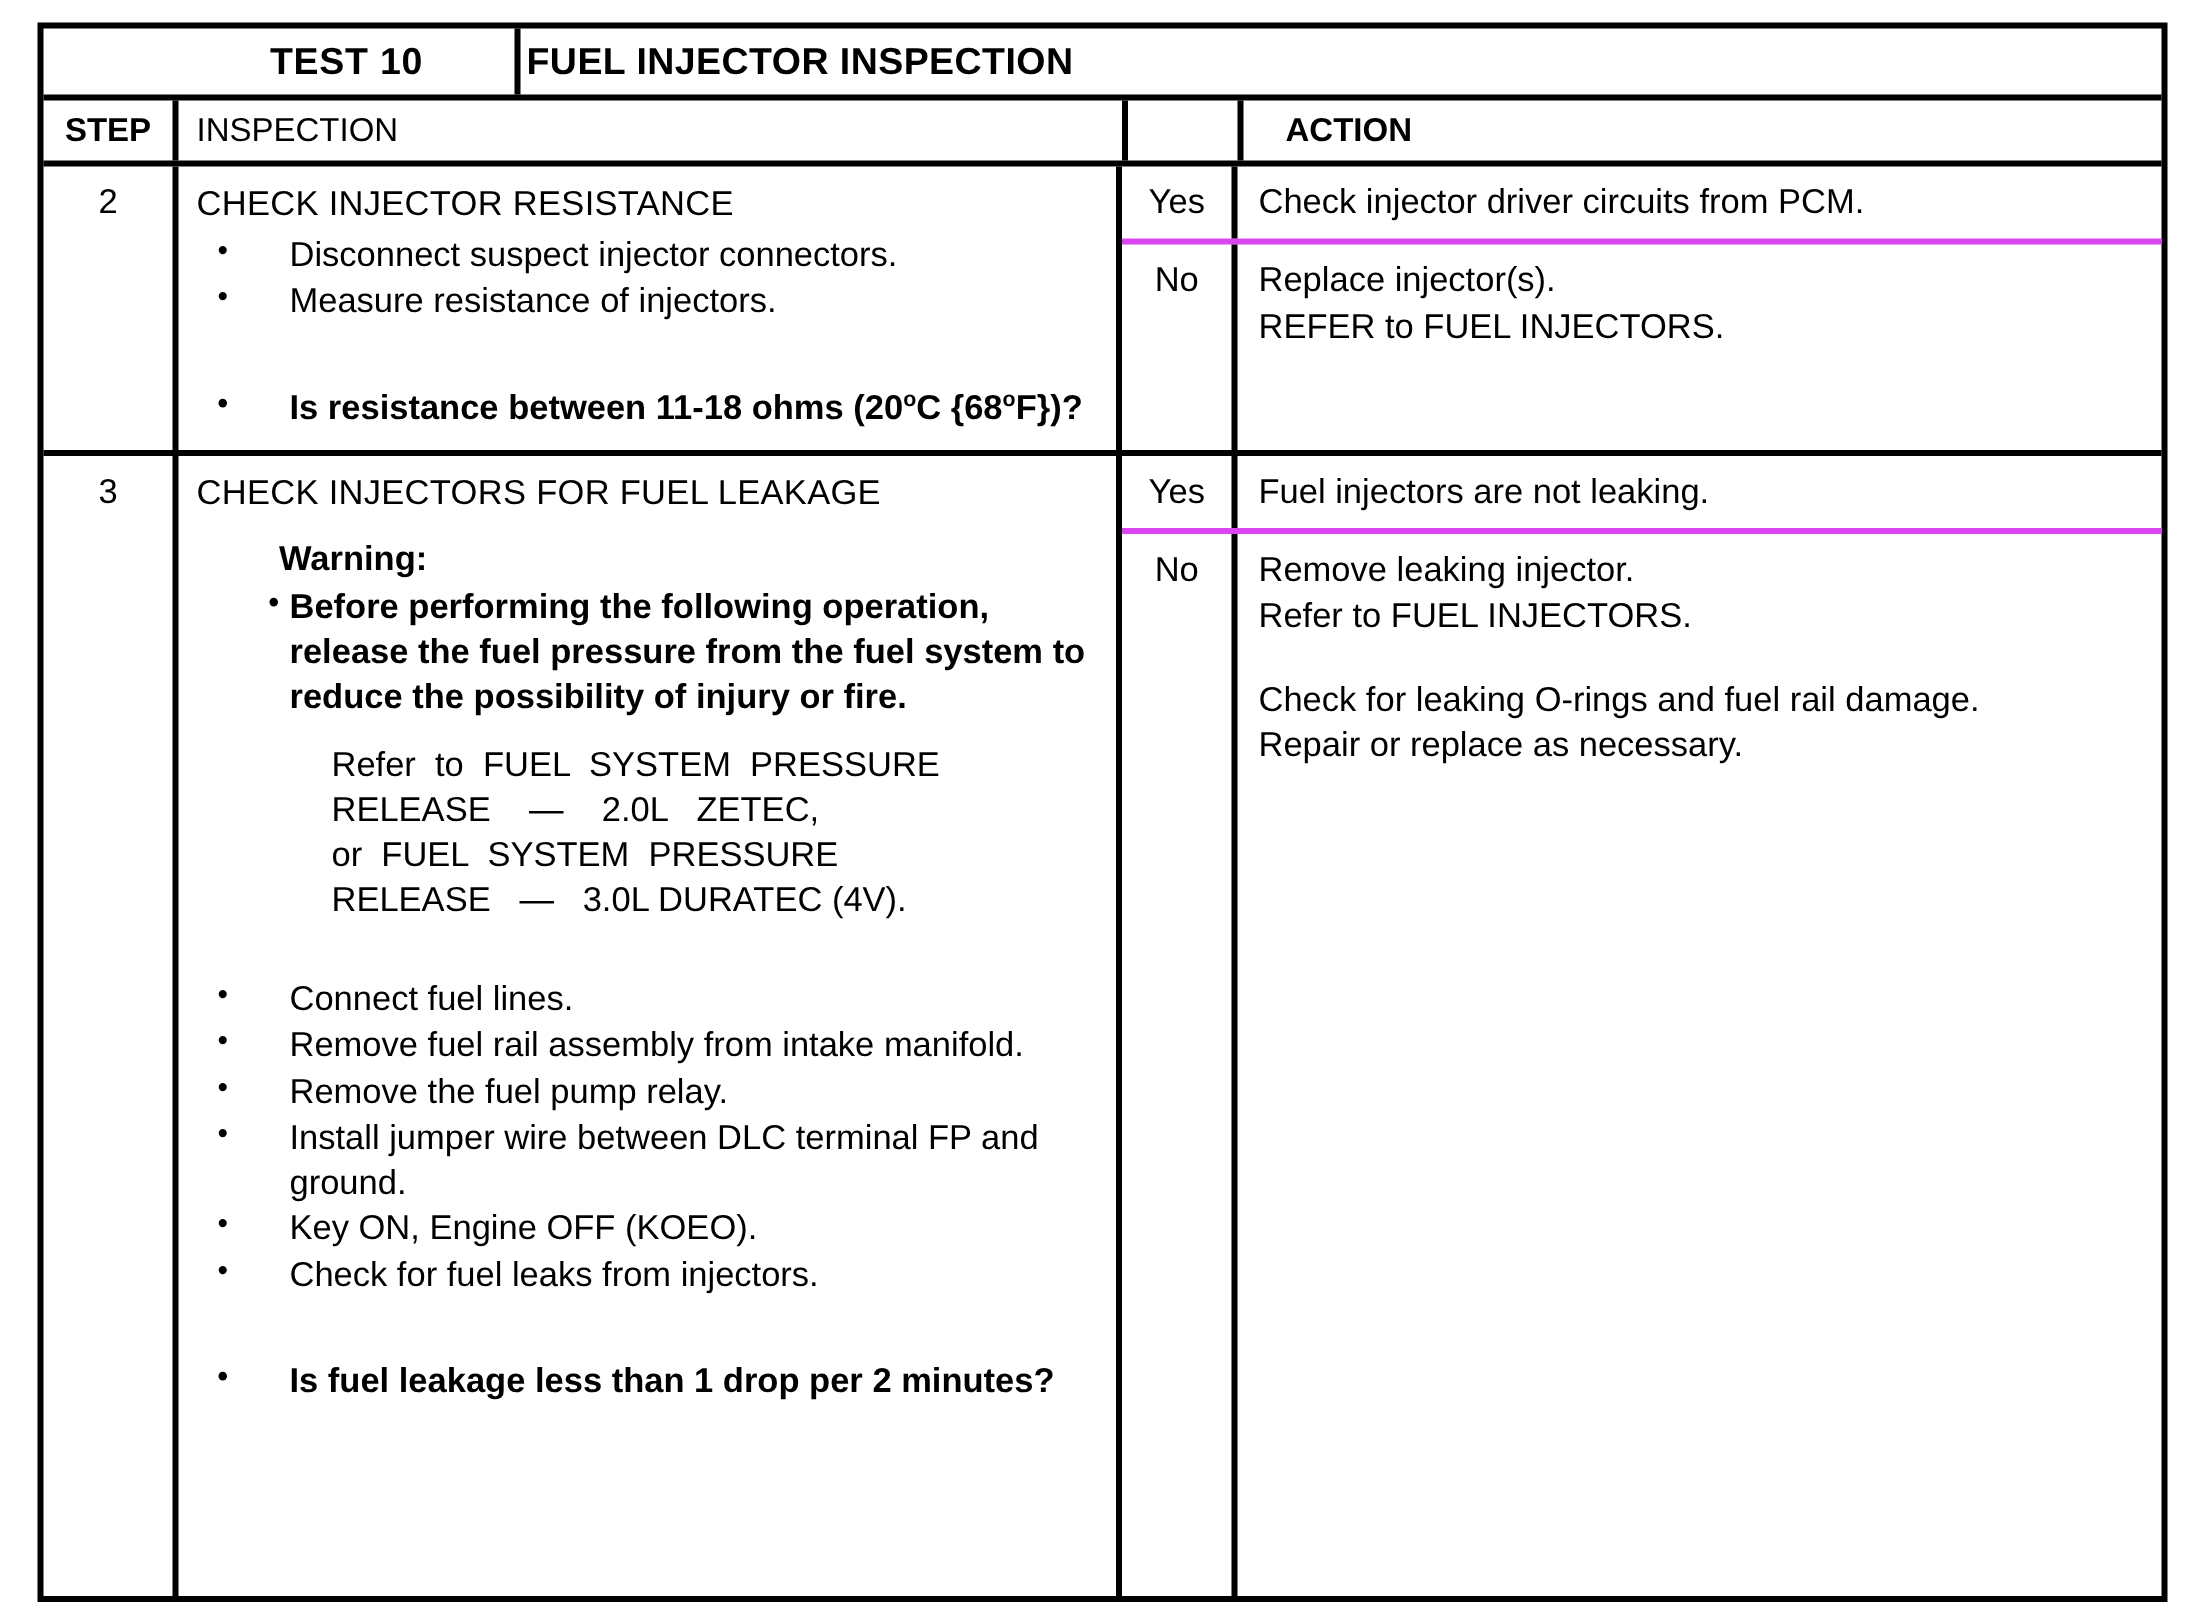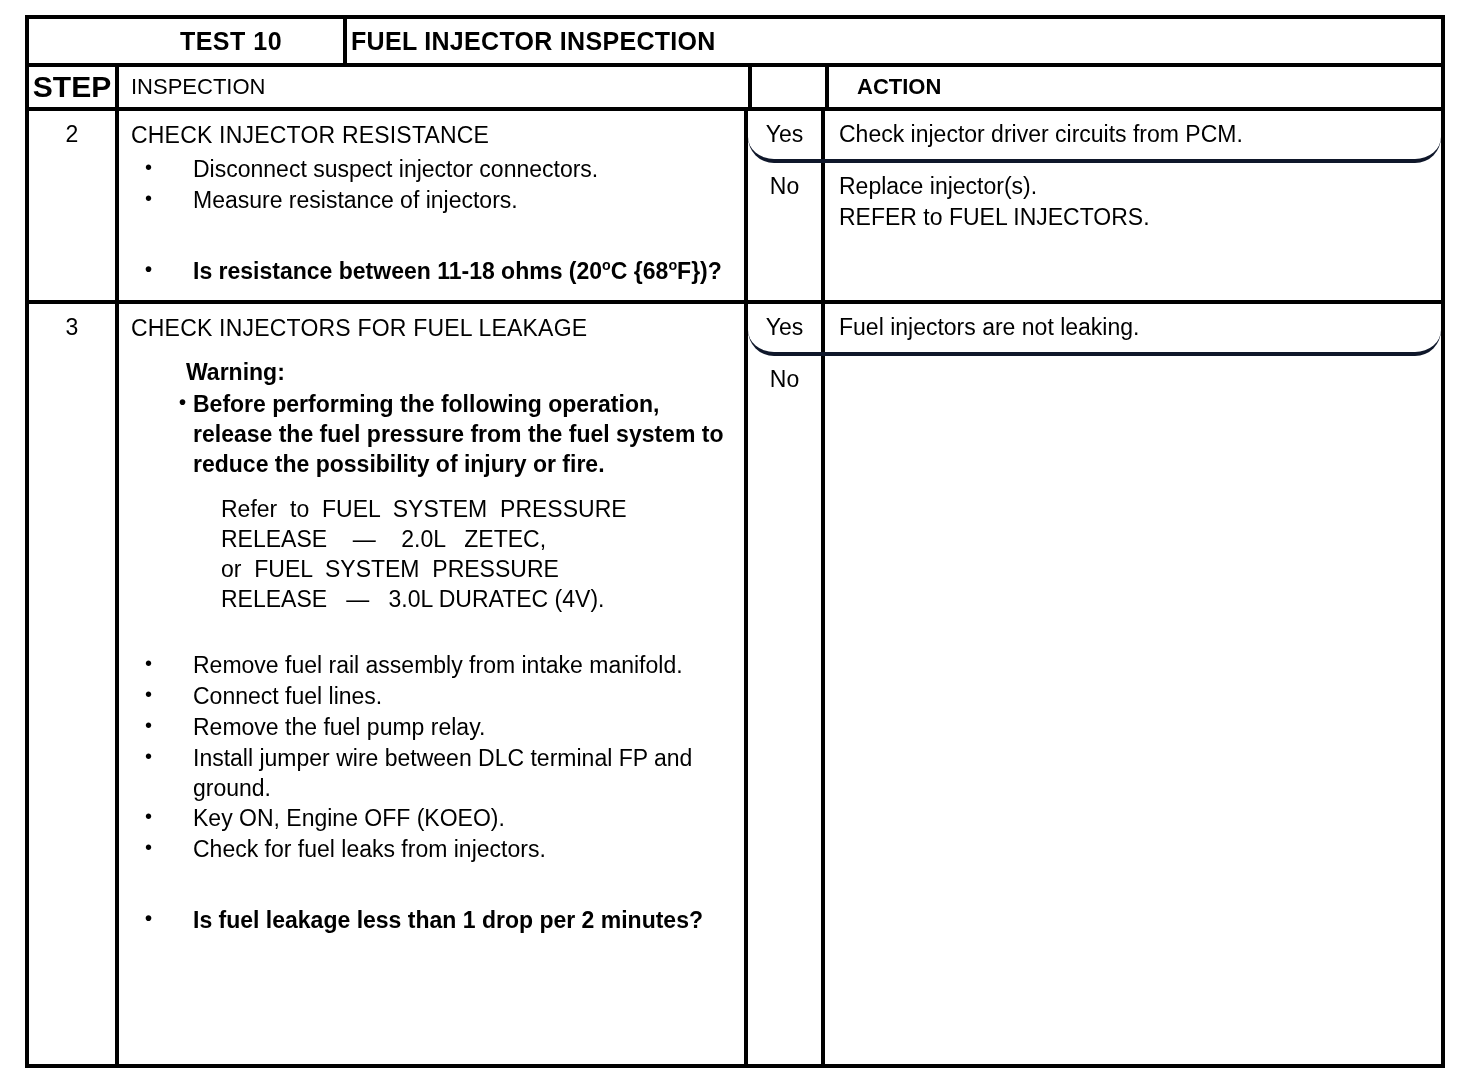--- a/index.html
+++ b/index.html
@@ -81,21 +81,21 @@
   }
   .col-step {
     flex: 0 0 90px;
     width: 90px;
     box-sizing: border-box;
     border-right: 4px solid #000;
     display: flex;
     align-items: center;
     justify-content: center;
     font-weight: bold;
-    font-size: 30px;
+    font-size: 22px;
   }
   .col-inspection {
     flex: 1 1 auto;
     box-sizing: border-box;
     border-right: 4px solid #000;
     display: flex;
     align-items: center;
     padding-left: 12px;
     font-weight: normal;
     font-size: 22px;
@@ -149,22 +149,21 @@
     display: flex;
     flex-direction: column;
   }
   .action-block {
     display: flex;
     box-sizing: border-box;
     flex: 1 1 auto;
   }
   .action-block.yes-block {
     flex: 0 0 50px;
-    border-bottom: 4px solid #0f172a;
-    border-radius: 26px;
+    border-bottom: 4px solid #d946ef;
   }
   .cell-yn {
     flex: 0 0 77px;
     width: 77px;
     box-sizing: border-box;
     border-right: 4px solid #000;
     display: flex;
     justify-content: center;
     padding-top: 10px;
     font-size: 23px;
@@ -296,34 +295,41 @@
         <div class="refer-para">
           <span class="jline">Refer  to  FUEL  SYSTEM  PRESSURE</span>
           <span class="jline">RELEASE    —    2.0L   ZETEC,</span>
           <span class="jline">or  FUEL  SYSTEM  PRESSURE</span>
           <span class="jline">RELEASE   —   3.0L DURATEC (4V).</span>
         </div>
 
         <div class="spacer-gap"></div>
 
         <ul class="bl">
+          <li>Connect fuel lines.</li>
           <li>Remove fuel rail assembly from intake manifold.</li>
-          <li>Connect fuel lines.</li>
           <li>Remove the fuel pump relay.</li>
           <li>Install jumper wire between DLC terminal FP and ground.</li>
           <li>Key ON, Engine OFF (KOEO).</li>
           <li>Check for fuel leaks from injectors.</li>
           <li class="bold">Is fuel leakage less than 1 drop per 2 minutes?</li>
         </ul>
       </div>
       <div class="cell-actions">
         <div class="action-block yes-block">
           <div class="cell-yn">Yes</div>
           <div class="cell-action-text">Fuel injectors are not leaking.</div>
         </div>
         <div class="action-block">
           <div class="cell-yn">No</div>
+          <div class="cell-action-text">
+            <div>Remove leaking injector.</div>
+            <div>Refer to  FUEL  INJECTORS.</div>
+            <div class="action-gap"></div>
+            <div>Check for leaking O-rings and fuel rail damage.</div>
+            <div>Repair or replace as necessary.</div>
+          </div>
         </div>
       </div>
     </div>
 
   </div>
 </div>
 
 </body></html>

